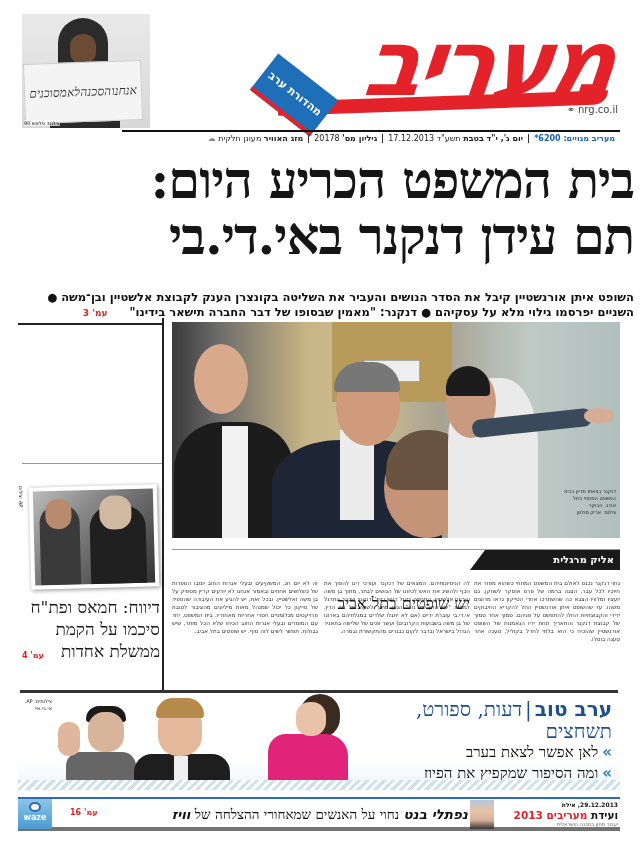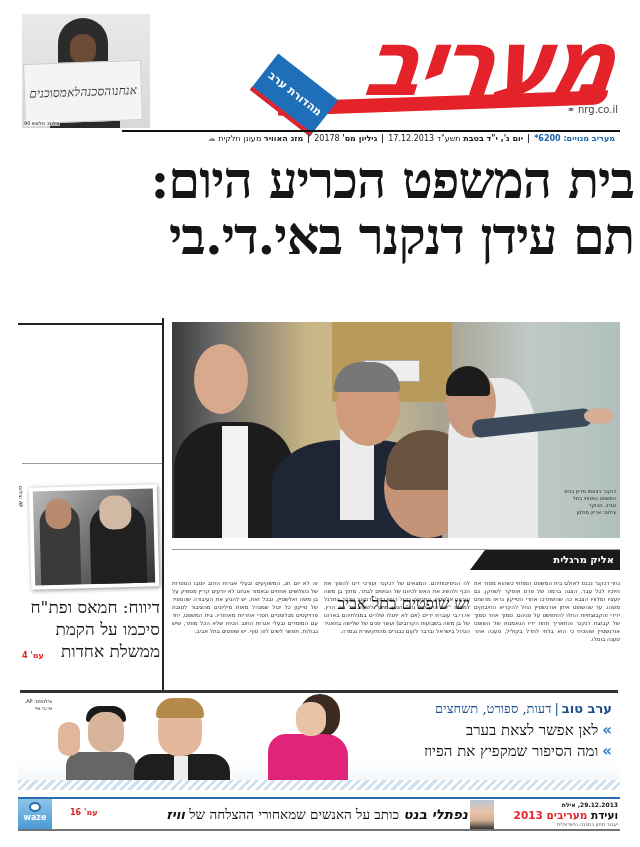--- a/index.html
+++ b/index.html
@@ -85,28 +85,28 @@
     .ev-p2 .h { position: absolute; left: 30px; top: 6px; width: 44px; height: 52px; background: #e4b89a; border-radius: 20px; }
     .ev-p2 .hair { position: absolute; left: 28px; top: 0; width: 48px; height: 20px; background: #b68a4a; border-radius: 20px 20px 4px 4px; }
     .ev-p2 .b { position: absolute; left: 6px; top: 56px; width: 96px; height: 42px; background: #1e1e1e; border-radius: 18px 18px 0 0; }
     .ev-p2 .shirt { position: absolute; left: 46px; top: 58px; width: 14px; height: 38px; background: #eee; }
     .ev-p3 { position: absolute; left: 238px; top: 4px; width: 100px; height: 96px; }
     .ev-p3 .hair { position: absolute; left: 44px; top: 0; width: 40px; height: 44px; background: #3b2a20; border-radius: 20px; }
     .ev-p3 .h { position: absolute; left: 40px; top: 8px; width: 30px; height: 34px; background: #e9c3a8; border-radius: 14px; }
     .ev-p3 .b { position: absolute; left: 12px; top: 40px; width: 80px; height: 58px; background: #e0247a; border-radius: 18px 22px 0 0; }
     .ev-credit { position: absolute; left: 4px; top: 8px; font-size: 5px; line-height: 7px; color: #222; direction: rtl; text-align: right; width: 30px; }
     .ev-text { position: absolute; right: 8px; top: 8px; width: 260px; direction: rtl; text-align: right; }
-    .ev-head { font-size: 13px; line-height: 22px; color: #1d4f8c; font-family: "DejaVu Serif", serif; }
+    .ev-head { font-size: 20px; line-height: 22px; color: #1d4f8c; font-family: "DejaVu Serif", serif; }
     .ev-head b { font-family: "DejaVu Sans", sans-serif; font-weight: bold; color: #1d4f8c; }
     .ev-head .bar { color: #1d4f8c; padding: 0 3px; }
     .ev-item { font-family: "DejaVu Serif", serif; font-size: 15px; line-height: 21px; color: #111; }
     .ev-item .chev { color: #2b7bd0; font-weight: bold; font-family: "DejaVu Sans", sans-serif; margin-left: 4px; }
 
     
-    .strip { position: absolute; left: 18px; top: 797px; width: 602px; height: 34px; border-top: 2px solid #2a6db0; border-bottom: 2px solid #737373; background: #fff; }
+    .strip { position: absolute; left: 18px; top: 797px; width: 602px; height: 34px; border-top: 2px solid #2a6db0; border-bottom: 4px solid #737373; background: #fff; }
     .strip .waze { position: absolute; left: 0; top: 0; width: 34px; height: 30px; background: linear-gradient(180deg,#8ec5e8,#4a9ad3); color: #fff; font-size: 8px; font-weight: bold; text-align: center; padding-top: 14px; }
     .strip .waze .dot { position: absolute; left: 11px; top: 3px; width: 12px; height: 10px; border-radius: 50%; background: #fff; border: 2px solid #2a6db0; }
     .strip .pref { position: absolute; left: 52px; top: 9px; font-size: 8px; color: #d22; font-weight: bold; direction: rtl; }
     .strip .title { position: absolute; left: 90px; top: 6px; width: 360px; direction: rtl; text-align: right; font-family: "DejaVu Serif", serif; font-size: 13.5px; line-height: 18px; color: #111; white-space: nowrap; }
     .strip .title b { font-family: "DejaVu Sans", sans-serif; font-weight: bold; font-style: italic; }
     .strip .mug { position: absolute; left: 452px; top: 1px; width: 24px; height: 29px; background: linear-gradient(180deg,#b9c6d6 0%,#e8c3a9 40%,#d5b097 70%,#333 100%); }
     .strip .conf { position: absolute; right: 2px; top: 2px; width: 118px; direction: rtl; text-align: right; }
     .strip .conf .d { font-size: 6px; font-weight: bold; color: #111; line-height: 8px; }
     .strip .conf .t { font-size: 10.5px; font-weight: bold; color: #111; line-height: 12px; white-space: nowrap; text-align: right; }
     .strip .conf .t span { color: #e3222a; }
@@ -157,20 +157,24 @@
     <span class="seg">
       <b>מזג האוויר</b>
       <span>מעונן חלקית</span>
       <span style="color:#888">☁</span>
     </span>
   </div>
 
   <div class="headline">
     <div>בית המשפט הכריע היום:</div>
     <div>תם עידן דנקנר באי.די.בי</div>
+  </div>
+  <div class="subhead">
+    <span>השופט איתן אורנשטיין קיבל את הסדר הנושים והעביר את השליטה בקונצרן הענק לקבוצת אלשטיין ובן־משה ● השניים יפרסמו גילוי מלא על עסקיהם ● דנקנר: "מאמין שבסופו של דבר החברה תישאר בידינו"</span>
+    <span class="red">עמ' 3</span>
   </div>
 
   <div class="rule-top"></div>
   <div class="left-col"></div>
   <div class="rule-mid"></div>
 
   <div class="photo-credit-v">צילום: AP</div>
   <div class="story2-photo">
     <div class="inner">
       <div class="p1"></div>
@@ -249,21 +253,21 @@
   </div>
 
   <div class="strip">
     <div class="waze">
       <div class="dot"></div>
       <span>waze</span>
     </div>
     <div class="pref">עמ' 16</div>
     <div class="title">
       <b>נפתלי בנט</b>
-      <span>כותב על האנשים שמאחורי ההצלחה של</span>
+      <span>נחוי על האנשים שמאחורי ההצלחה של</span>
       <b>וויז</b>
     </div>
     <div class="mug"></div>
     <div class="conf">
       <div class="d">29.12.2013, אילת</div>
       <div class="t">
         <span style="color:#111">ועידת</span>
         <span>מעריבים 2013</span>
       </div>
       <div class="s">יעבור מחון במבנה הישראלית</div>

